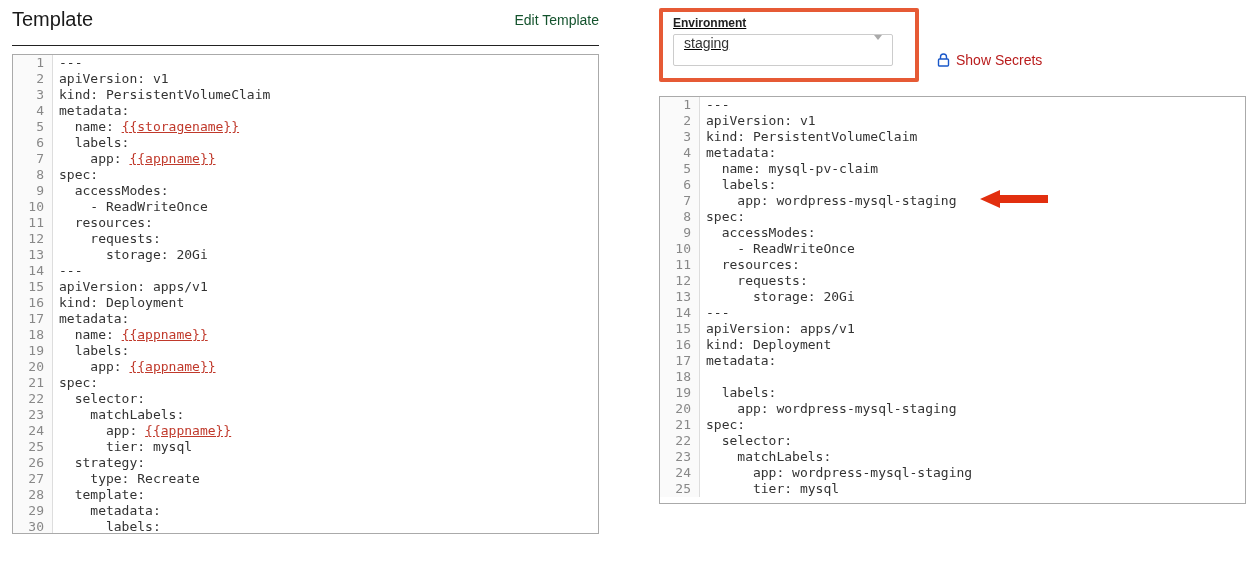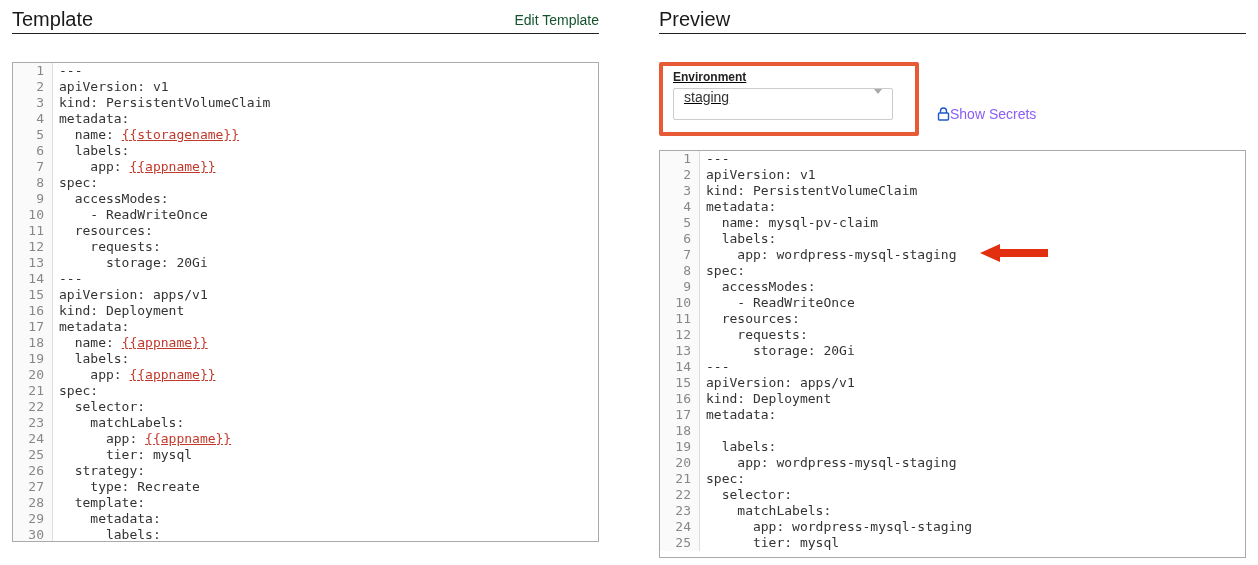--- a/index.html
+++ b/index.html
@@ -14,23 +14,23 @@
       gap: 60px;
     }
     .panel {
       flex: 1;
       min-width: 0;
     }
     .panel-header {
       display: flex;
       justify-content: space-between;
       align-items: center;
-      padding-bottom: 2px;
+      padding-bottom: 14px;
       border-bottom: 1px solid #222;
-      margin-bottom: 28px;
+      margin-bottom: 8px;
       text-align: right;
     }
     .panel-title {
       font-size: 20px;
       font-weight: 400;
       color: #1a1a1a;
     }
     .edit-link {
       color: #14532d;
       font-size: 14px;
@@ -72,24 +72,25 @@
       font-size: 14px;
       color: #333;
     }
     .chevron {
       width: 0; height: 0;
       border-left: 4px solid transparent;
       border-right: 4px solid transparent;
       border-top: 5px solid #aaa;
     }
     .show-secrets {
-      color: #8b5cf6;
+      color: #b91c1c;
       font-size: 14px;
       display: flex;
       align-items: center;
+      gap: 6px;
       cursor: pointer;
       margin-bottom: 14px;
     }
     .lock-icon svg { display: block; }
 
     .code-box {
       border: 1px solid #aaa;
       height: 480px;
       overflow: hidden;
       position: relative;
@@ -173,23 +174,20 @@
           <div class="line"><div class="gutter">26</div><div class="code"><span>  strategy:</span></div></div>
           <div class="line"><div class="gutter">27</div><div class="code"><span>    type: Recreate</span></div></div>
           <div class="line"><div class="gutter">28</div><div class="code"><span>  template:</span></div></div>
           <div class="line"><div class="gutter">29</div><div class="code"><span>    metadata:</span></div></div>
           <div class="line"><div class="gutter">30</div><div class="code"><span>      labels:</span></div></div>
         </div>
     </div>
   </div>
 
   <div class="panel preview">
-    <div class="panel-header">
-      <span class="panel-title">Preview</span>
-    </div>
 
     <div class="preview-controls">
       <div class="env-highlight">
         <label class="env-label">Environment</label>
         <div class="env-select">
           <span class="env-select-value">staging</span>
           <span class="chevron"></span>
         </div>
       </div>
       <div class="show-secrets">

